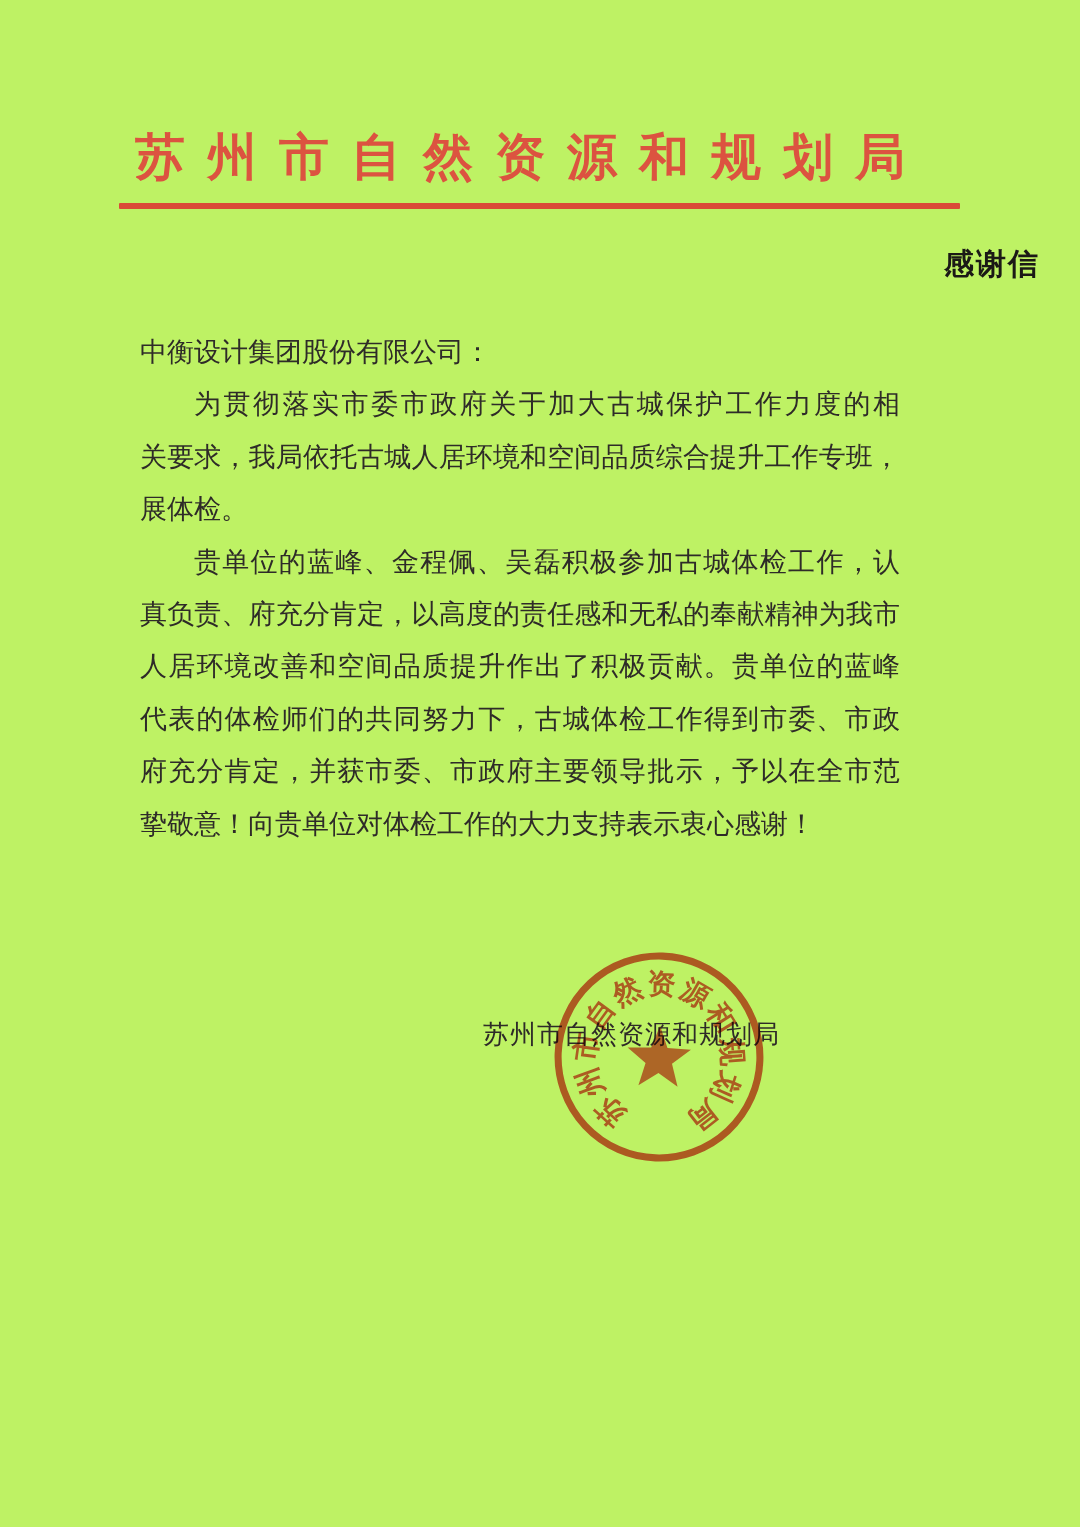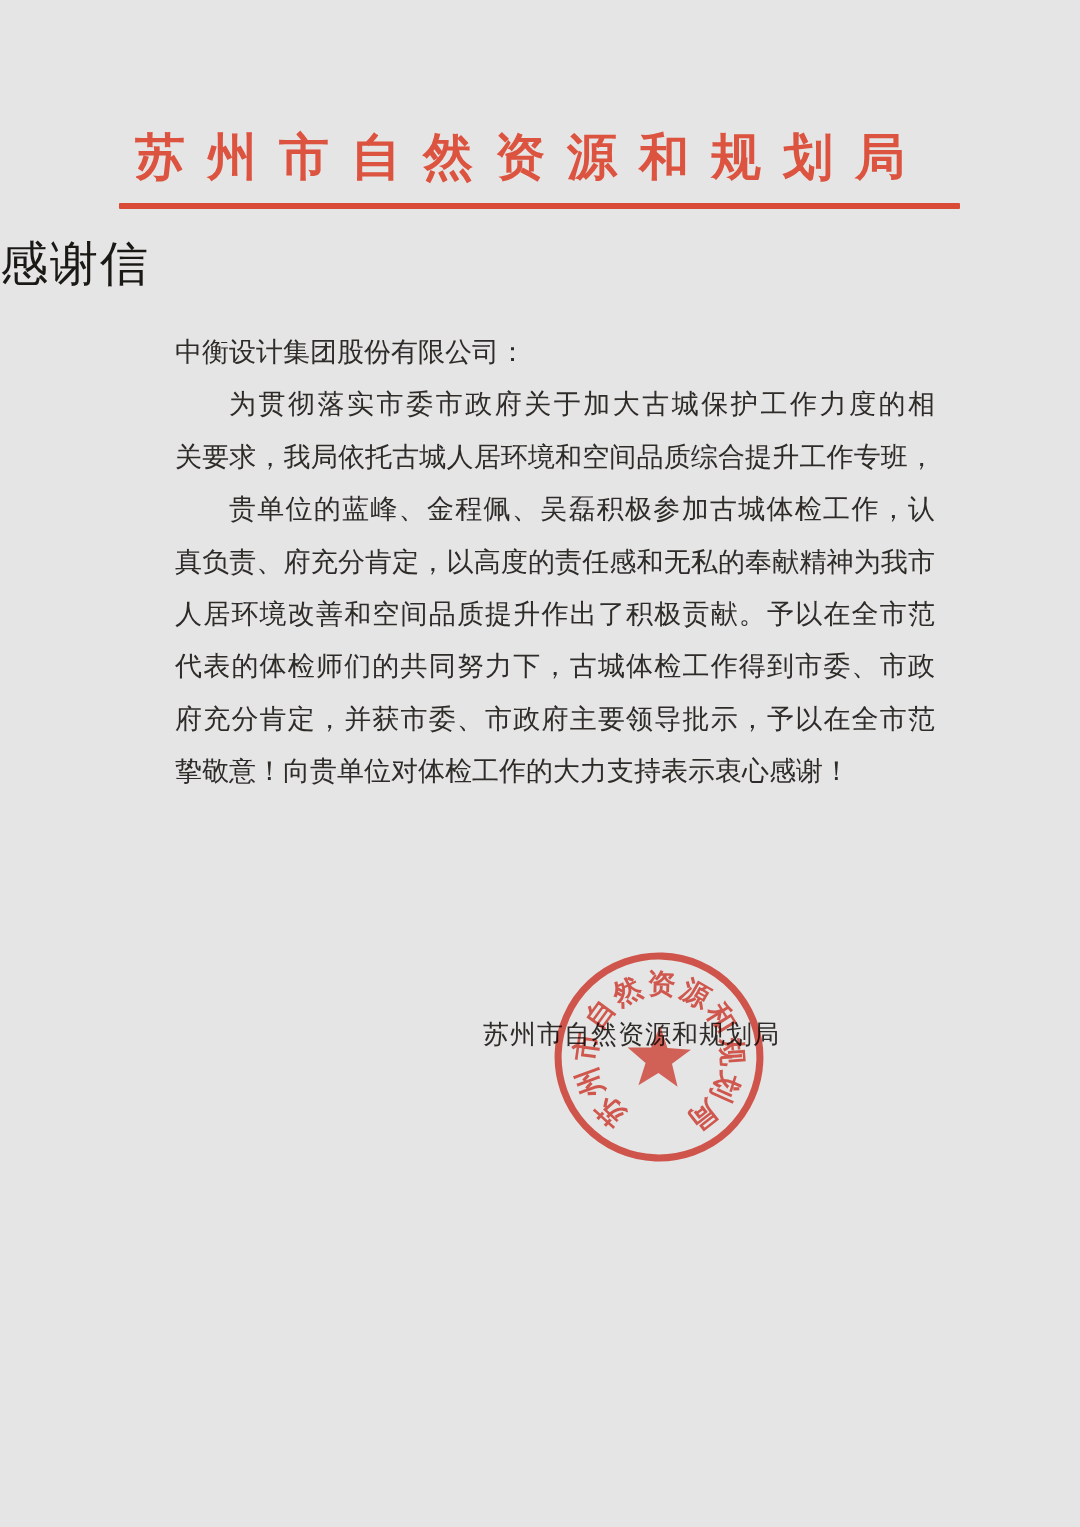--- a/index.html
+++ b/index.html
@@ -5,50 +5,49 @@
   html, body { margin: 0; padding: 0; }
   body {
     width: 1080px; height: 1527px;
     background: #fefefe;
     font-family: "Liberation Serif", "DejaVu Serif", serif;
     position: relative;
     overflow: hidden;
   }
   .page {
     position: absolute; inset: 0;
-    background: #e5e5e5;
+    background: #bef264;
   }
   
   .org-header {
     position: absolute; top: 126px; left: 0; width: 1040px;
     text-align: center;
     font-size: 50px; line-height: 62px; font-weight: bold;
     letter-spacing: 22px; text-indent: 22px; 
     color: #dc5340;
   }
   .red-rule {
     position: absolute; top: 203px; left: 119px;
     width: 841px; height: 6px;
     background: #da4b37;
     border-radius: 1px;
   }
   
   .letter-title {
     position: absolute; top: 240px; left: 0; width: 1040px;
-    text-align: left;
-    font-size: 48px; line-height: 48px; font-weight: normal;
+    text-align: right;
+    font-size: 30px; line-height: 48px; font-weight: bold;
     color: #1b1916;
     letter-spacing: 2px;
   }
   
   .bodytext {
     position: absolute; top: 326px; left: 140px; width: 760px;
     font-size: 27px; line-height: 52.4px;
     color: #2e2b28;
-    margin-left: 35px;
   }
   .line { text-align: justify; text-align-last: justify; }
   .line.no-just { text-align: left; text-align-last: left; }
   .line.indent { padding-left: 54px; }
   
   .sig-block {
     position: absolute; top: 1019px; left: 440px; width: 340px;
     text-align: right;
     color: #2e2b28;
   }
@@ -76,23 +75,24 @@
   <div class="org-header">苏州市自然资源和规划局</div>
 
   <div class="red-rule"></div>
 
   <div class="letter-title">感谢信</div>
 
   <div class="bodytext">
     <div class="line no-just">中衡设计集团股份有限公司：</div>
     <div class="line indent">为贯彻落实市委市政府关于加大古城保护工作力度的相</div>
     <div class="line">关要求，我局依托古城人居环境和空间品质综合提升工作专班，</div>
+    <div class="line no-just">展体检。</div>
     <div class="line indent">贵单位的蓝峰、金程佩、吴磊积极参加古城体检工作，认</div>
     <div class="line">真负责、府充分肯定，以高度的责任感和无私的奉献精神为我市</div>
-    <div class="line">人居环境改善和空间品质提升作出了积极贡献。予以在全市范</div>
+    <div class="line">人居环境改善和空间品质提升作出了积极贡献。贵单位的蓝峰</div>
     <div class="line">代表的体检师们的共同努力下，古城体检工作得到市委、市政</div>
     <div class="line">府充分肯定，并获市委、市政府主要领导批示，予以在全市范</div>
     <div class="line no-just">挚敬意！向贵单位对体检工作的大力支持表示衷心感谢！</div>
   </div>
 
   <div class="sig-block">
     <div class="sig-org">苏州市自然资源和规划局</div>
   </div>
 
   <svg class="stamp" viewBox="0 0 220 220">

